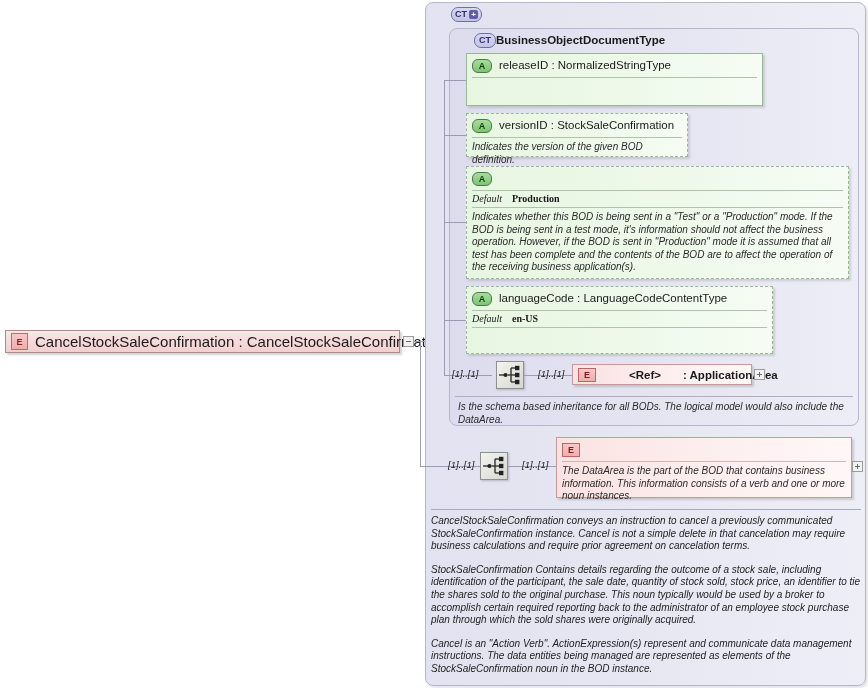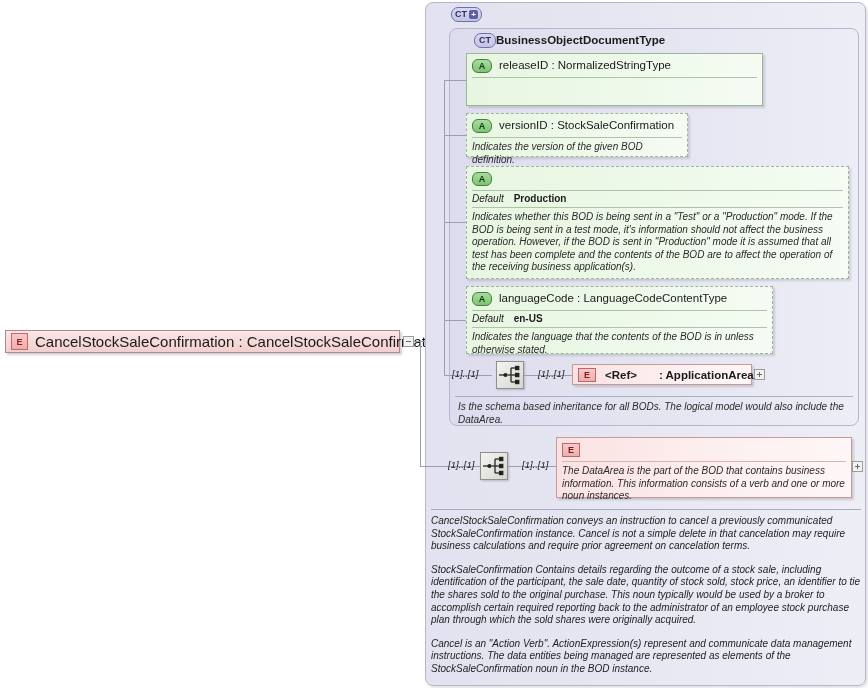--- a/index.html
+++ b/index.html
@@ -168,20 +168,21 @@
   }
   .attr-name.centered { text-align: center; display: block; width: 100%; }
   .sep {
     height: 1px; background: #adc4a9;
     margin: 0 5px;
   }
   .default-row {
     display: flex; align-items: center;
     padding: 2px 5px 3px 5px;
     font-size: 10px;
+    font-family: Liberation Serif, serif;
   }
   .default-row .dlabel { font-style: italic; color: #1a1a1a; margin-right: 10px; }
   .default-row .dvalue { font-weight: bold; color: #1a1a1a; }
   .attr-doc {
     padding: 3px 6px 4px 5px;
     font-size: 10px; font-style: italic; color: #2a2a2a;
     line-height: 12.5px;
   }
 
   
@@ -222,20 +223,21 @@
   
   #ref-app-area {
     position: absolute;
     left: 572px; top: 364px;
     width: 180px; height: 21px;
     display: flex; align-items: center;
   }
   #ref-app-area .ref-label {
     font-size: 11.5px; font-weight: bold; color: #1a1a1a;
     white-space: nowrap;
+    margin-left: 24px;
   }
   #ref-app-area .ref-type {
     font-size: 11.5px; font-weight: bold; color: #1a1a1a;
     white-space: nowrap; margin-left: 22px;
   }
 
   
   .seq-icon {
     position: absolute;
     width: 28px; height: 28px;
@@ -344,21 +346,20 @@
     <div class="attr-head">
       <span class="a-badge">A</span>
       <span class="attr-name">languageCode  :  LanguageCodeContentType</span>
     </div>
     <div class="sep"></div>
     <div class="default-row">
       <span class="dlabel">Default</span>
       <span class="dvalue">en-US</span>
     </div>
     <div class="sep"></div>
-    <div class="attr-doc">Indicates the language that the contents of the BOD is in unless otherwise stated.</div>
   </div>
 
   <div class="line-v" style="left:444px; top:80px; height:295px;"></div>
   <div class="line-h" style="left:444px; top:80px; width:22px;"></div>
   <div class="line-h" style="left:444px; top:135px; width:22px;"></div>
   <div class="line-h" style="left:444px; top:222px; width:22px;"></div>
   <div class="line-h" style="left:444px; top:320px; width:22px;"></div>
   <div class="line-h" style="left:444px; top:375px; width:48px;"></div>
 
   <span class="occurs" style="left:452px; top:368px;">[1]..[1]</span>

